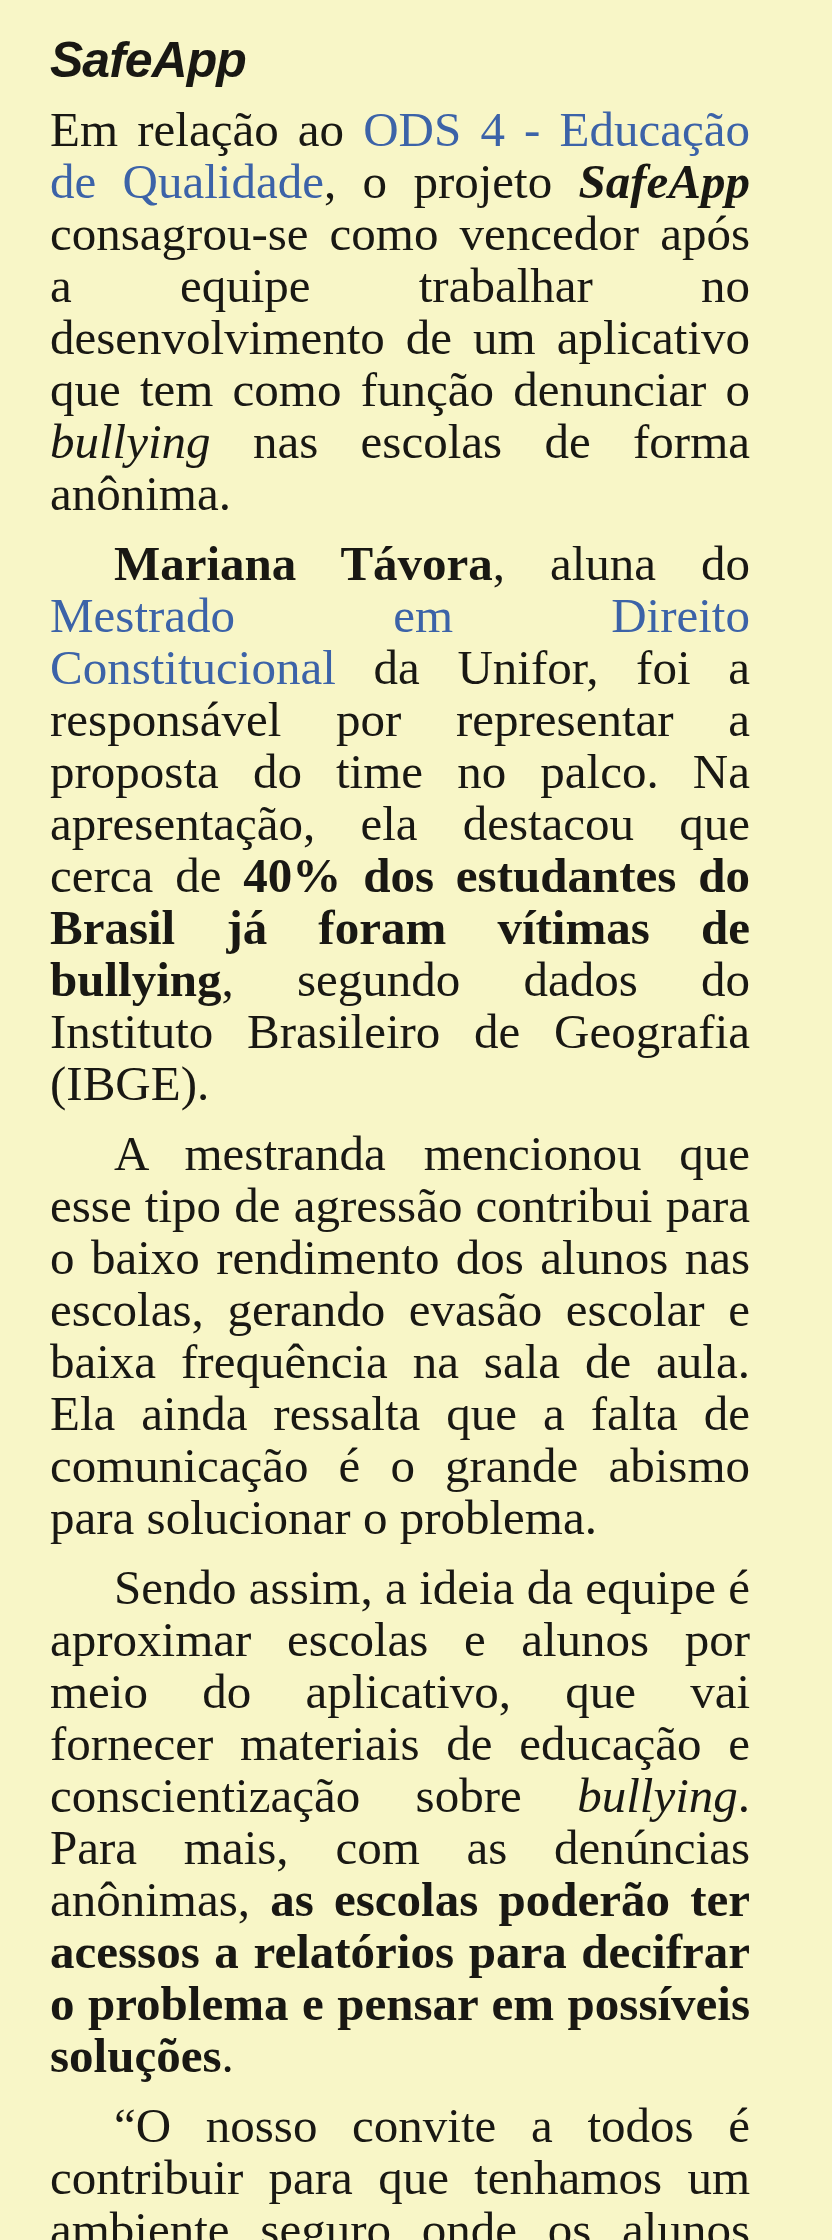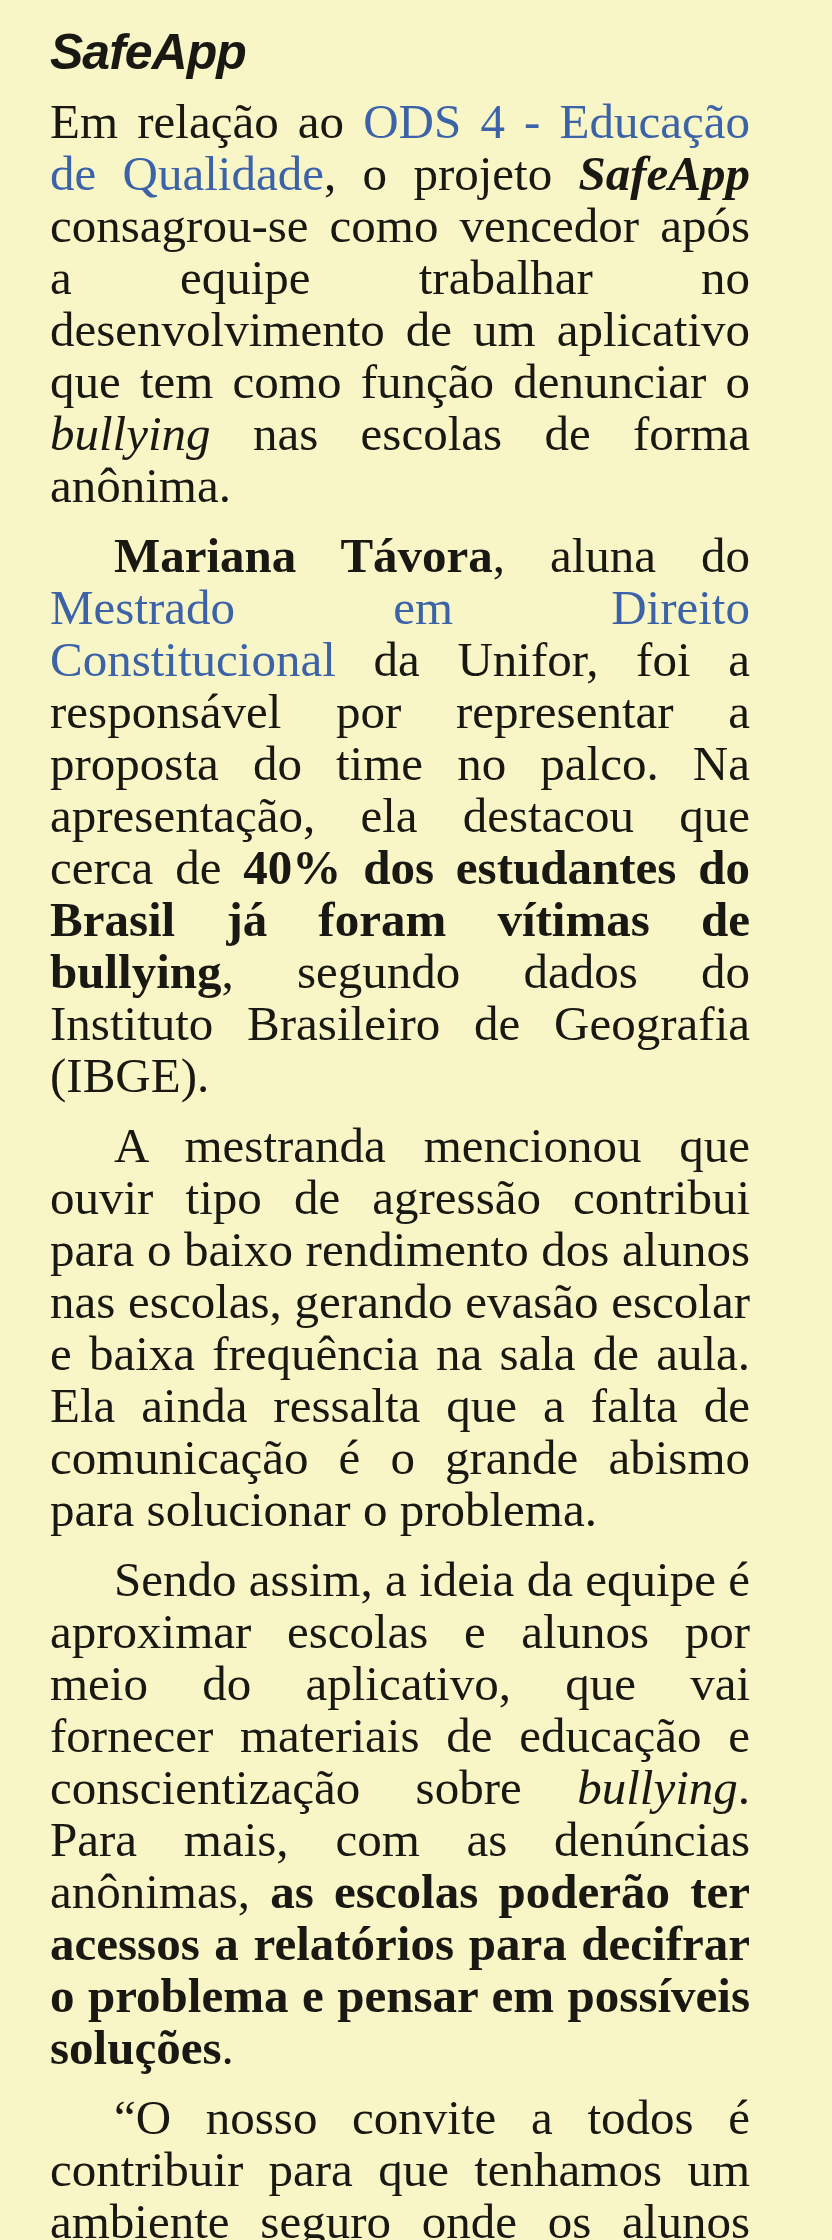--- a/index.html
+++ b/index.html
@@ -11,21 +11,21 @@
   body{
     width:832px;
     height:2240px;
     background:var(--bg);
     overflow:hidden;
   }
   .page{
     box-sizing:border-box;
     width:800px;
     height:2240px;
-    padding:24px 50px 0 50px;
+    padding:32px 50px 0 50px;
     border-radius:14px;
   }
   .article-title{
     margin:0 0 14px 0;
     font-family:"Liberation Sans","DejaVu Sans",sans-serif;
     font-style:italic;
     font-weight:bold;
     font-size:50px;
     line-height:1.15;
     color:var(--ink);
@@ -51,17 +51,17 @@
   .run-link{color:var(--link);cursor:pointer;}
 </style>
 </head>
 <body>
 
 <div class="page">
   <h1 class="article-title">SafeApp</h1>
   <div class="article-body">
       <p class="para"><span class="run-plain">Em relação ao </span><span class="run-link">ODS 4 - Educação de Qualidade</span><span class="run-plain">, o projeto </span><span class="run-bold-italic">SafeApp</span><span class="run-plain"> consagrou-se como vencedor após a equipe trabalhar no desenvolvimento de um aplicativo que tem como função denunciar o </span><span class="run-italic">bullying</span><span class="run-plain"> nas escolas de forma anônima.</span></p>
       <p class="para indent"><span class="run-bold">Mariana Távora</span><span class="run-plain">, aluna do </span><span class="run-link">Mestrado em Direito Constitucional</span><span class="run-plain"> da Unifor, foi a responsável por representar a proposta do time no palco. Na apresentação, ela destacou que cerca de </span><span class="run-bold">40% dos estudantes do Brasil já foram vítimas de bullying</span><span class="run-plain">, segundo dados do Instituto Brasileiro de Geografia (IBGE).</span></p>
-      <p class="para indent"><span class="run-plain">A mestranda mencionou que ouvir tipo de agressão contribui para o baixo rendimento dos alunos nas escolas, gerando evasão escolar e baixa frequência na sala de aula. Ela ainda ressalta que a falta de comunicação é o grande abismo para solucionar o problema.</span></p>
+      <p class="para indent"><span class="run-plain">A mestranda mencionou que esse tipo de agressão contribui para o baixo rendimento dos alunos nas escolas, gerando evasão escolar e baixa frequência na sala de aula. Ela ainda ressalta que a falta de comunicação é o grande abismo para solucionar o problema.</span></p>
       <p class="para indent"><span class="run-plain">Sendo assim, a ideia da equipe é aproximar escolas e alunos por meio do aplicativo, que vai fornecer materiais de educação e conscientização sobre </span><span class="run-italic">bullying</span><span class="run-plain">. Para mais, com as denúncias anônimas, </span><span class="run-bold">as escolas poderão ter acessos a relatórios para decifrar o problema e pensar em possíveis soluções</span><span class="run-plain">.</span></p>
       <p class="para indent"><span class="run-plain">“O nosso convite a todos é contribuir para que tenhamos um ambiente seguro onde os alunos possam aprender. Esse é o cerne da questão: ter um espaço adequado para que possamos ouvir novas mentes brilhantes aqui no Mundo Unifor”, disse Mariana em seu discurso no palco.</span></p>
     </div>
 </div>
 
 </body></html>

